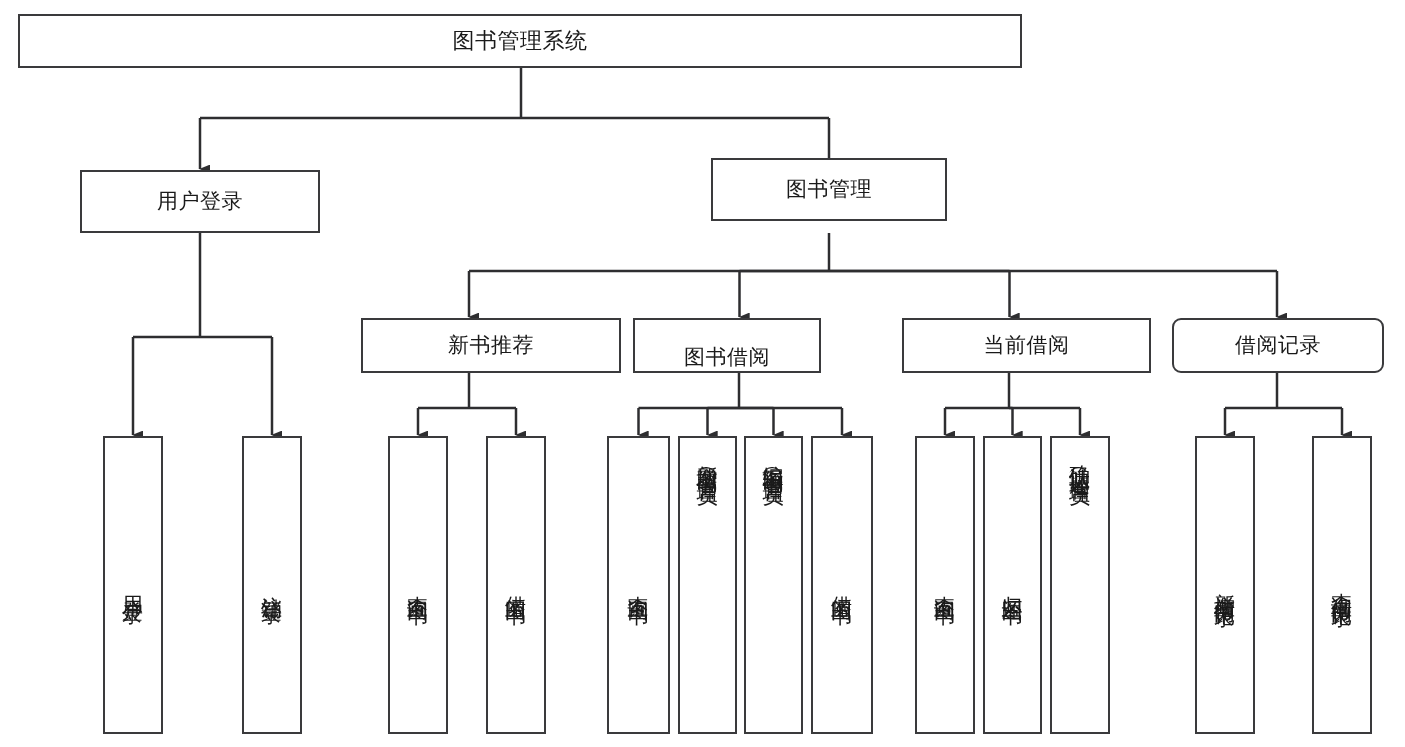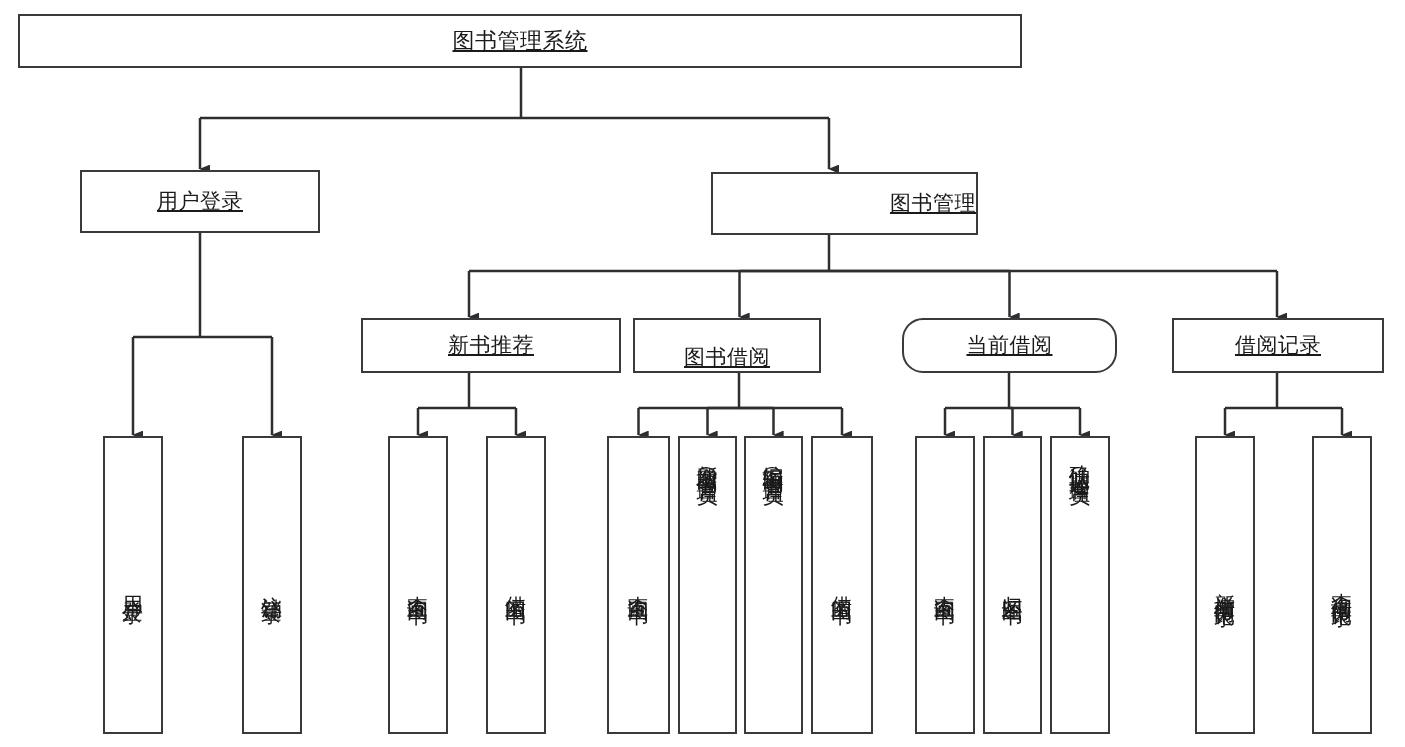--- a/index.html
+++ b/index.html
@@ -30,21 +30,20 @@
   .node-label {
     display: block;
     text-align: center;
     line-height: 1.28;
     color: #1a1a1a;
     white-space: nowrap;
   }
   .node.horizontal .node-label {
     font-size: 21px;
     letter-spacing: 0.5px;
-    text-decoration: underline;
   }
   .node.root .node-label {
     font-size: 22px;
     letter-spacing: 0.5px;
   }
   .node.vertical {
     align-items: flex-start;
     padding-top: 10px;
   }
   .node.vertical .node-label {
@@ -136,33 +135,33 @@
       </g>
   </svg>
 
   <div id="nodes-layer">
       <div class="node horizontal root" style="left: 18px; top: 14px; width: 1004px; height: 54px;">
         <span class="node-label">图书管理系统</span>
       </div>
       <div class="node horizontal" style="left: 80px; top: 170px; width: 240px; height: 63px;">
         <span class="node-label">用户登录</span>
       </div>
-      <div class="node horizontal" style="left: 711px; top: 172px; width: 267px; height: 63px; justify-content: flex-end;">
+      <div class="node horizontal" style="left: 711px; top: 158px; width: 236px; height: 63px;">
         <span class="node-label">图书管理</span>
       </div>
       <div class="node horizontal" style="left: 361px; top: 318px; width: 260px; height: 55px;">
         <span class="node-label">新书推荐</span>
       </div>
       <div class="node horizontal" style="left: 633px; top: 318px; width: 188px; height: 55px; align-items: flex-end;">
         <span class="node-label">图书借阅</span>
       </div>
-      <div class="node horizontal" style="left: 902px; top: 318px; width: 215px; height: 55px; border-radius: 21px;">
+      <div class="node horizontal" style="left: 902px; top: 318px; width: 249px; height: 55px;">
         <span class="node-label">当前借阅</span>
       </div>
-      <div class="node horizontal" style="left: 1172px; top: 318px; width: 212px; height: 55px;">
+      <div class="node horizontal" style="left: 1172px; top: 318px; width: 212px; height: 55px; border-radius: 9px;">
         <span class="node-label">借阅记录</span>
       </div>
       <div class="node vertical centered" style="left: 103px; top: 436px; width: 60px; height: 298px;">
         <span class="node-label">用户登录</span>
       </div>
       <div class="node vertical centered" style="left: 242px; top: 436px; width: 60px; height: 298px;">
         <span class="node-label">注销登录</span>
       </div>
       <div class="node vertical centered" style="left: 388px; top: 436px; width: 60px; height: 298px;">
         <span class="node-label">查询图书</span>

